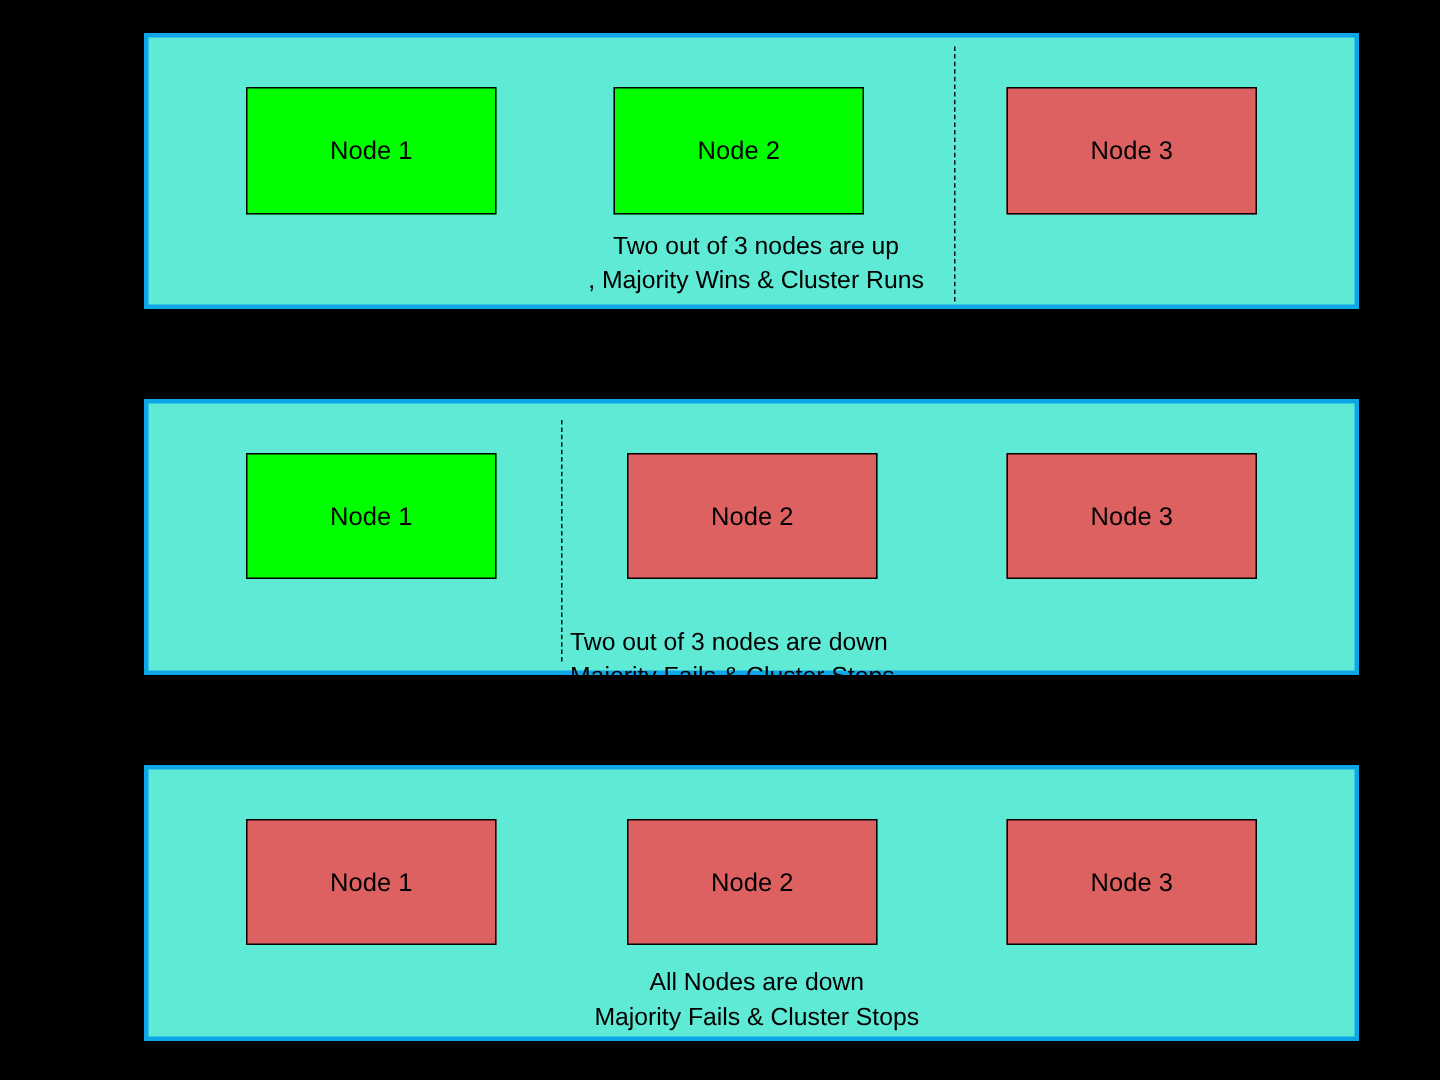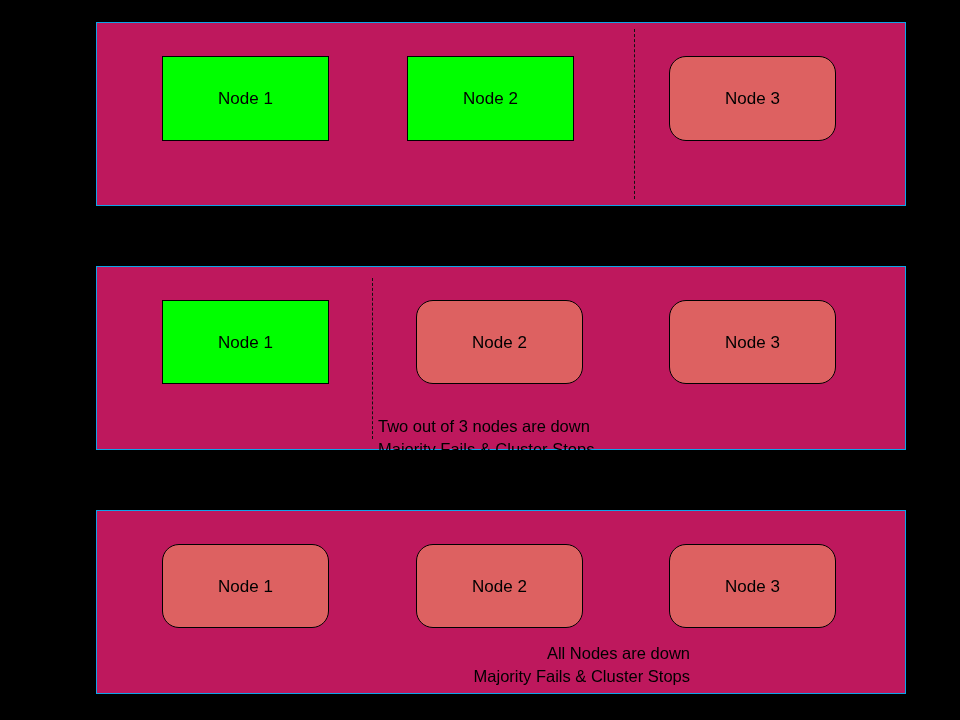--- a/index.html
+++ b/index.html
@@ -20,43 +20,43 @@
     position: absolute;
     left: 0; top: 0;
     width: 960px;
     height: 720px;
     background: #000000;
   }
 
   
   .panel {
     position: absolute;
-    background: #be185d;
-    border: 1px solid #0ea5e9;
+    background: #5eead4;
+    border: 3px solid #0ea5e9;
     box-sizing: border-box;
   }
   #panel-0 { left: 96px;  top: 22px;  width: 810px; height: 184px; }
   #panel-1 { left: 96px;  top: 266px; width: 810px; height: 184px; }
   #panel-2 { left: 96px;  top: 510px; width: 810px; height: 184px; }
 
   
   .node-box {
     position: absolute;
     border: 1.5px solid #000000;
     box-sizing: border-box;
     display: flex;
     align-items: center;
     justify-content: center;
     color: #000000;
     font-size: 17px;
     font-family: "Liberation Sans", sans-serif;
     line-height: 1;
   }
   .node-up   { background: #00ff00; }
-  .node-down { background: #dd6161; border-radius: 17px; }
+  .node-down { background: #dd6161; }
 
   
   .row-a .n0 { left: 65px;  top: 33px; width: 167px; height: 85px; }
   .row-a .n1 { left: 310px; top: 33px; width: 167px; height: 85px; }
   .row-a .n2 { left: 572px; top: 33px; width: 167px; height: 85px; }
 
   .row-b .n0 { left: 65px;  top: 33px; width: 167px; height: 84px; }
   .row-b .n1 { left: 319px; top: 33px; width: 167px; height: 84px; }
   .row-b .n2 { left: 572px; top: 33px; width: 167px; height: 84px; }
 
@@ -79,37 +79,41 @@
     color: #000000;
     font-size: 16.5px;
     font-family: "Liberation Sans", sans-serif;
     line-height: 1.42;
     white-space: nowrap;
   }
   .caption .cap-line { display: block; }
 
   #caption-0 { left: 270px; top: 128px; width: 270px; text-align: center; }
   #caption-1 { left: 281px; top: 132px; text-align: left; margin-top: 16px; }
-  #caption-2 { left: 218px; top: 131px; width: 375px; text-align: right; }
+  #caption-2 { left: 218px; top: 131px; width: 375px; text-align: center; }
 </style>
 </head>
 <body>
 
 <div id="stage">
 
   <div class="panel row-a" id="panel-0">
 
     <div class="node-box node-up n0">Node 1</div>
 
     <div class="node-box node-up n1">Node 2</div>
 
     <div class="node-box node-down n2">Node 3</div>
 
     <div class="divider" id="divider-0"></div>
 
+    <div class="caption" id="caption-0">
+      <span class="cap-line">Two out of 3 nodes are up</span>
+      <span class="cap-line">, Majority Wins &amp; Cluster Runs</span>
+    </div>
   </div>
 
   <div class="panel row-b" id="panel-1">
 
     <div class="node-box node-up n0">Node 1</div>
 
     <div class="node-box node-down n1">Node 2</div>
 
     <div class="node-box node-down n2">Node 3</div>
 

